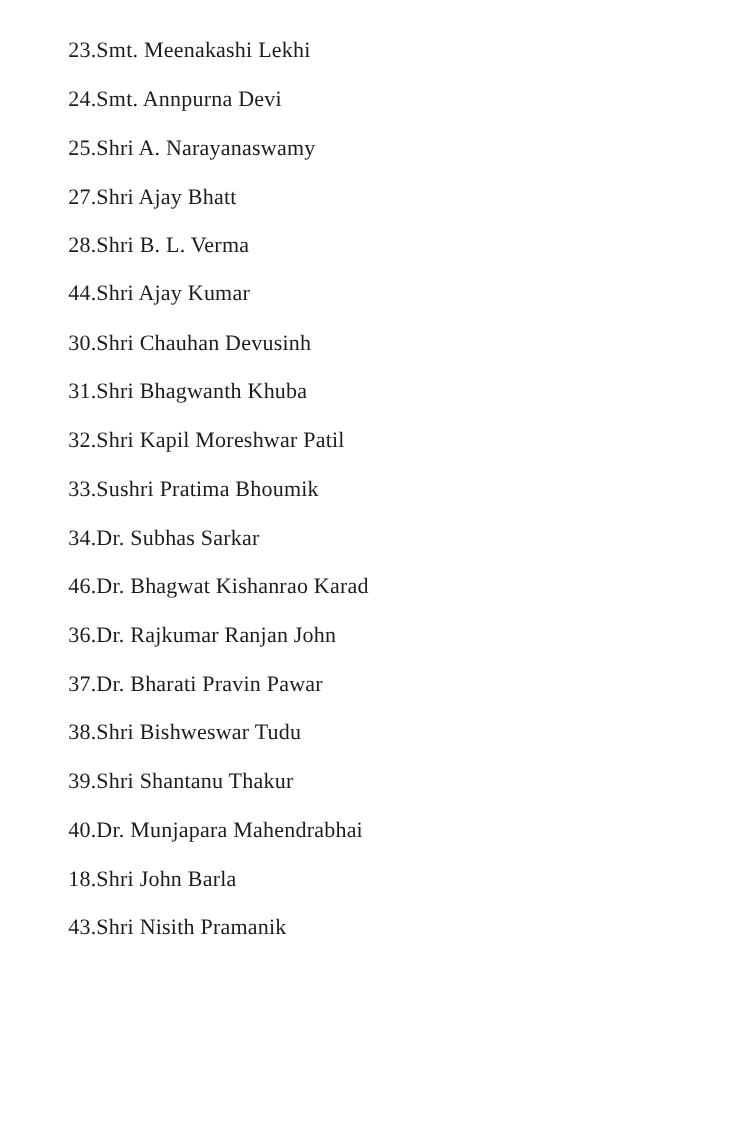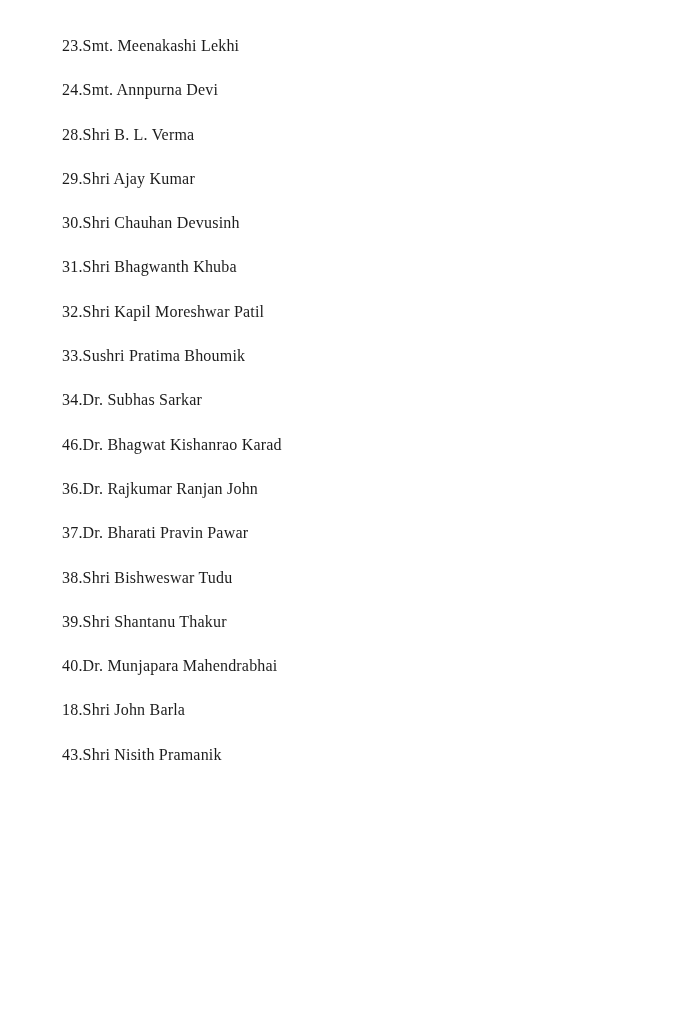--- a/index.html
+++ b/index.html
@@ -15,38 +15,40 @@
     color: #1c1c1c;
   }
   .page {
     padding: 36px 20px 0 62px;
     box-sizing: border-box;
     width: 679px;
     height: 1024px;
     background: #ffffff;
   }
   .row {
-    font-size: 16px;
+    font-size: 20px;
     line-height: 20px;
     margin-bottom: 24.3px;
     white-space: nowrap;
     letter-spacing: 0.2px;
   }
   .row .num, .row .name {
     display: inline;
   }
 </style>
 </head>
 <body>
 
 <div class="page">
   <div class="row"><span class="num">23.</span><span class="name">Smt. Meenakashi Lekhi</span></div>
   <div class="row"><span class="num">24.</span><span class="name">Smt. Annpurna Devi</span></div>
+  <div class="row"><span class="num">25.</span><span class="name">Shri A. Narayanaswamy</span></div>
+  <div class="row"><span class="num">27.</span><span class="name">Shri Ajay Bhatt</span></div>
   <div class="row"><span class="num">28.</span><span class="name">Shri B. L. Verma</span></div>
-  <div class="row"><span class="num">29.</span><span class="name">Shri Ajay Kumar</span></div>
+  <div class="row"><span class="num">44.</span><span class="name">Shri Ajay Kumar</span></div>
   <div class="row"><span class="num">30.</span><span class="name">Shri Chauhan Devusinh</span></div>
   <div class="row"><span class="num">31.</span><span class="name">Shri Bhagwanth Khuba</span></div>
   <div class="row"><span class="num">32.</span><span class="name">Shri Kapil Moreshwar Patil</span></div>
   <div class="row"><span class="num">33.</span><span class="name">Sushri Pratima Bhoumik</span></div>
   <div class="row"><span class="num">34.</span><span class="name">Dr. Subhas Sarkar</span></div>
   <div class="row"><span class="num">46.</span><span class="name">Dr. Bhagwat Kishanrao Karad</span></div>
   <div class="row"><span class="num">36.</span><span class="name">Dr. Rajkumar Ranjan John</span></div>
   <div class="row"><span class="num">37.</span><span class="name">Dr. Bharati Pravin Pawar</span></div>
   <div class="row"><span class="num">38.</span><span class="name">Shri Bishweswar Tudu</span></div>
   <div class="row"><span class="num">39.</span><span class="name">Shri Shantanu Thakur</span></div>

